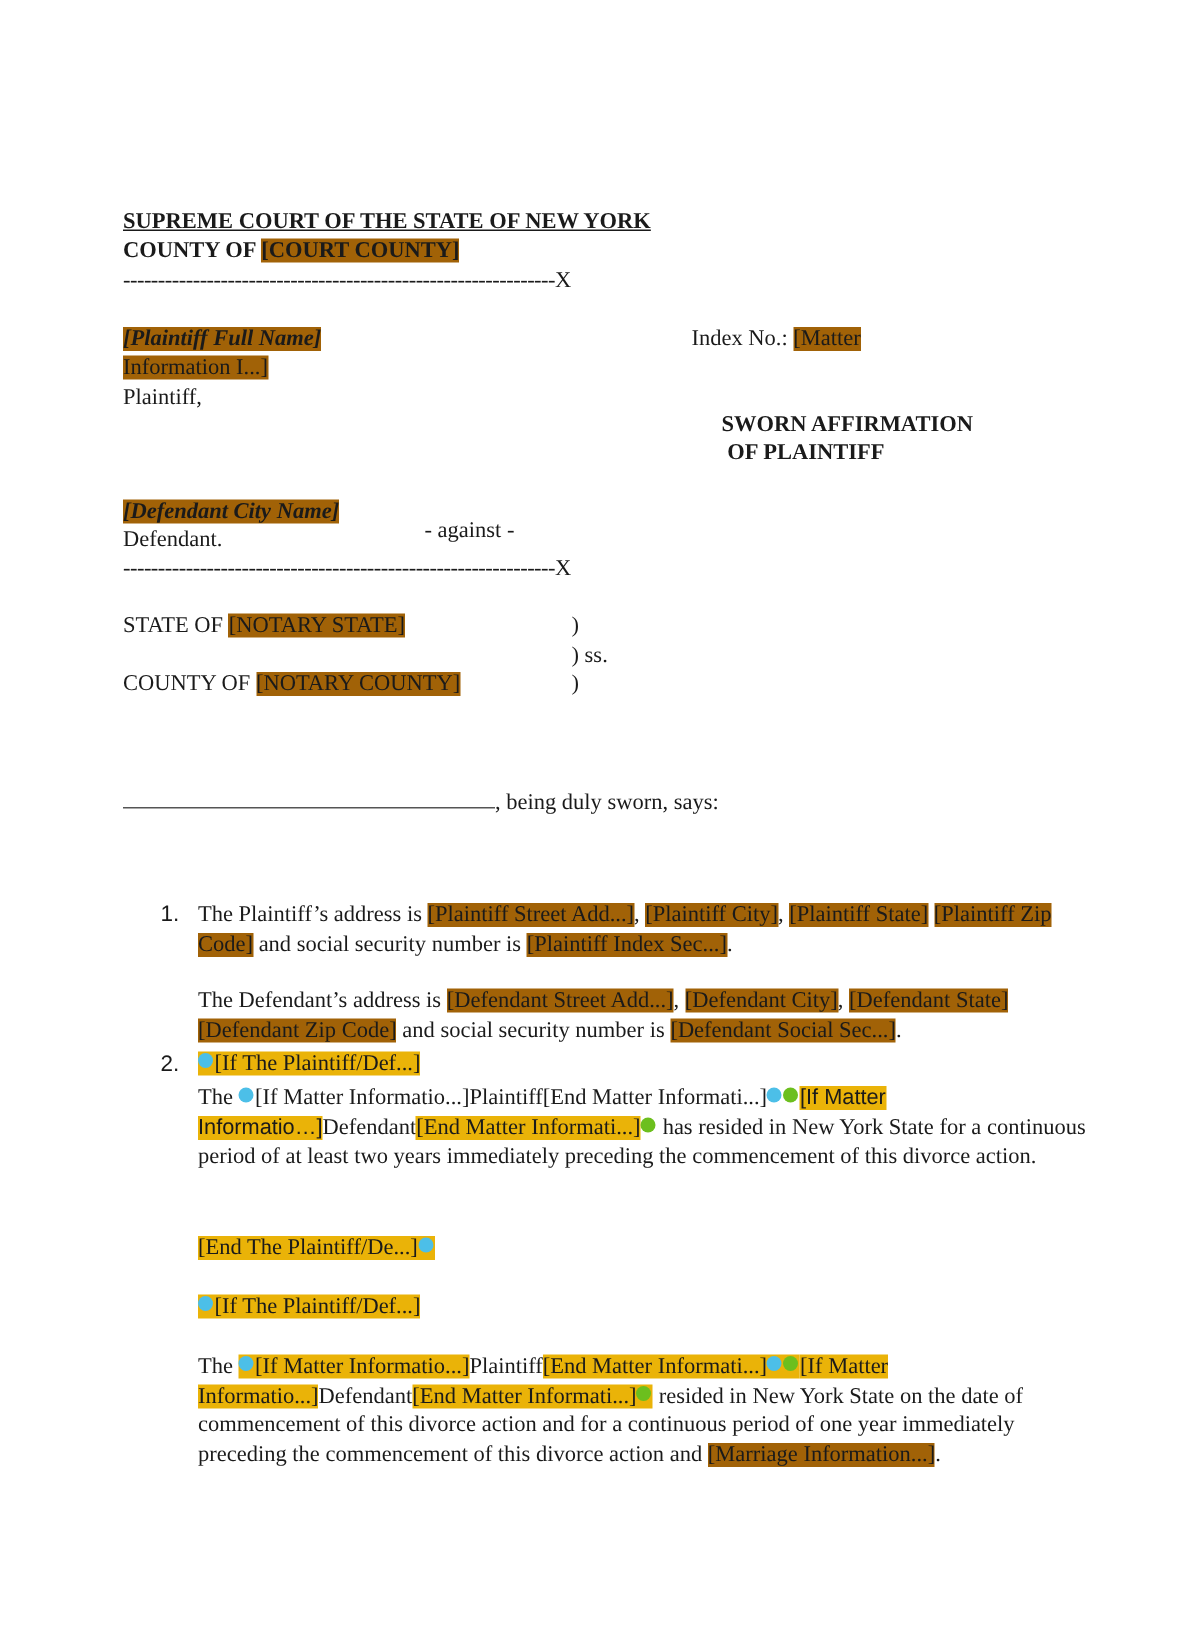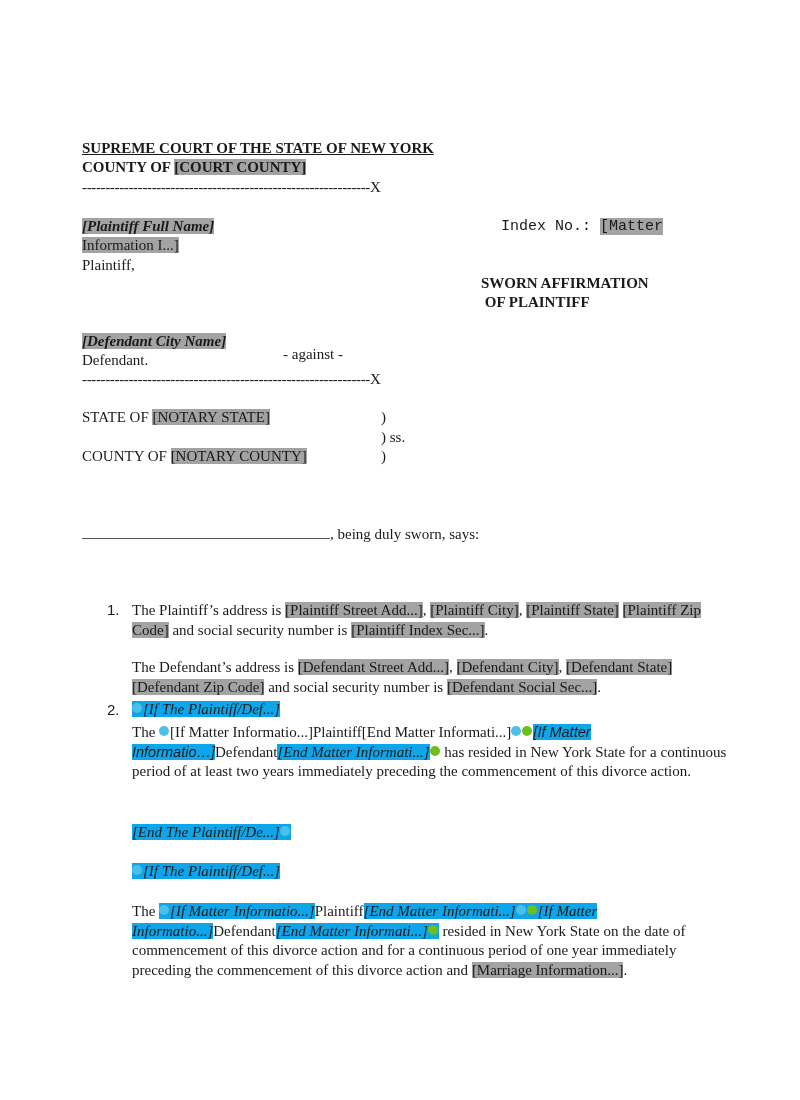--- a/index.html
+++ b/index.html
@@ -1,42 +1,42 @@
 <!DOCTYPE html>
 <html><head>
 <meta charset="utf-8">
 <style>
   html, body { margin:0; padding:0; background:#ffffff; }
   body { width:800px; height:1100px; position:relative; overflow:hidden;
          font-family:"Liberation Serif", "DejaVu Serif", serif; color:#1a1a1a; font-size:15px; }
   .abs { position:absolute; white-space:nowrap; line-height:19px; }
   .b { font-weight:bold; }
   .bi { font-weight:bold; font-style:italic; }
-  .hl { background:#a3a3a3; }
-  .gr { background:#0ea5e9;font-style:italic; }
+  .hl { background:#a16207; }
+  .gr { background:#eab308; }
   .sans { font-family:"Liberation Sans", "DejaVu Sans", sans-serif; font-size:14.5px; }
   .dot { display:inline-block; width:10px; height:10px; border-radius:50%; vertical-align:1px; margin:0 1px 0 0; }
   .dot.blue { background:#4cbfe8; }
   .dot.green { background:#6cbf1e; }
   .para { position:absolute; left:132px; width:600px; line-height:19.5px; }
   .num { position:absolute; font-family:"Liberation Sans", "DejaVu Sans", sans-serif; font-size:15px; }
   .uline { display:inline-block; width:248px; border-bottom:1px solid #555; height:14px; vertical-align:baseline; }
 </style>
 </head>
 <body>
 
 <div class="abs b" style="left:82px;top:139px;text-decoration:underline;">SUPREME COURT OF THE STATE OF NEW YORK</div>
 <div class="abs b" style="left:82px;top:158px;"><span>COUNTY OF </span><span class="hl">[COURT COUNTY]</span></div>
 <div class="abs" style="left:82px;top:178px;letter-spacing:-0.35px;">--------------------------------------------------------------X</div>
 
 <div class="abs bi" style="left:82px;top:217px;"><span class="hl">[Plaintiff Full Name]</span></div>
 <div class="abs" style="left:82px;top:236px;"><span class="hl">Information I...]</span></div>
 <div class="abs" style="left:82px;top:256px;">Plaintiff,</div>
 
-<div class="abs" style="left:501px;top:217px;font-family:Liberation Mono, monospace;"><span>Index No.: </span><span class="hl">[Matter</span></div>
+<div class="abs" style="left:461px;top:217px;"><span>Index No.: </span><span class="hl">[Matter</span></div>
 <div class="abs b" style="left:481px;top:274px;">SWORN AFFIRMATION</div>
 <div class="abs b" style="left:481px;top:293px;white-space:pre;"> OF PLAINTIFF</div>
 
 <div class="abs" style="left:283px;top:313px;margin-top:32px;">- against -</div>
 <div class="abs bi" style="left:82px;top:332px;"><span class="hl">[Defendant City Name]</span></div>
 <div class="abs" style="left:82px;top:351px;">Defendant.</div>
 <div class="abs" style="left:82px;top:370px;letter-spacing:-0.35px;">--------------------------------------------------------------X</div>
 
 <div class="abs" style="left:82px;top:408px;"><span>STATE OF </span><span class="hl">[NOTARY STATE]</span></div>
 <div class="abs" style="left:82px;top:447px;"><span>COUNTY OF </span><span class="hl">[NOTARY COUNTY]</span></div>

